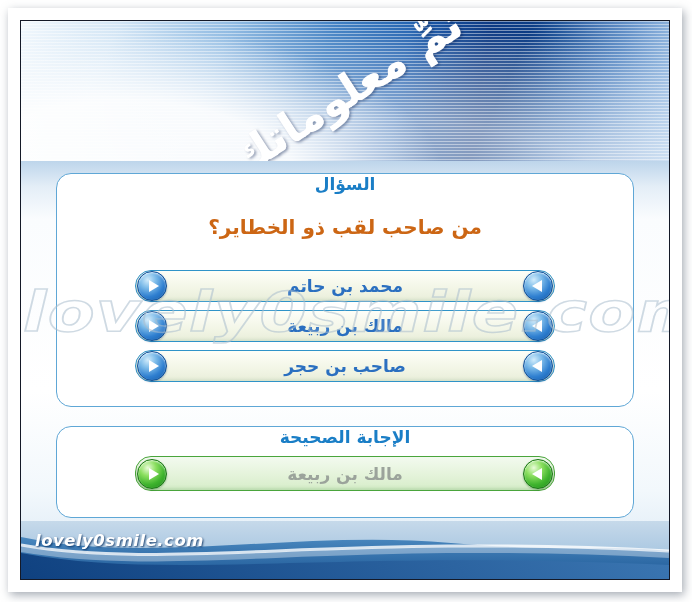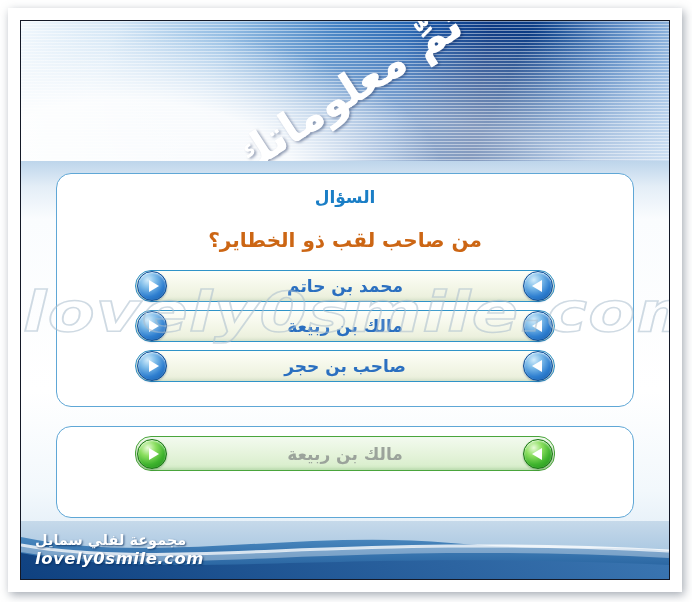--- a/index.html
+++ b/index.html
@@ -30,21 +30,21 @@
     text-shadow:0 0 1px #fff, 1px 2px 3px rgba(0,25,75,0.45);}
 
   
   .page-body{position:absolute;left:0;top:140px;width:648px;height:360px;
     background:linear-gradient(180deg,#bdd5eb 0px,#e4eef7 26px,#fafcfe 58px,#ffffff 230px,#f2f8fc 330px,#e9f2f9 360px);}
 
   .card{position:absolute;left:35px;width:576px;background:#ffffff;border:1px solid #5fa7d6;border-radius:15px;}
   .question-card{top:152px;height:232px;}
   .answer-card{top:405px;height:90px;}
 
-  .card-heading{margin:0;padding-top:13px;text-align:center;font-size:17px;font-weight:bold;color:#1a7ec6;}
+  .card-heading{margin:0;text-align:center;font-size:17px;font-weight:bold;color:#1a7ec6;}
   .question-text{margin:0;padding-top:21px;text-align:center;font-size:20px;font-weight:bold;color:#cc6614;}
 
   .options{position:absolute;left:0;right:0;top:96px;}
 
   .pill{position:relative;width:418px;height:30px;margin:0 auto 8px auto;border-radius:16px;
     border:1px solid #2f93c8;display:flex;align-items:center;justify-content:center;cursor:pointer;
     background:linear-gradient(180deg,#fdfef8 0%,#f3f6e7 55%,#e9eeda 100%);
     box-shadow:inset 0 -2px 3px rgba(130,165,130,0.18);}
   .pill-label{color:#2a6fc0;font-weight:bold;font-size:17px;}
 
@@ -132,20 +132,21 @@
             <span class="pill-label" dir="rtl">صاحب بن حجر</span>
             <span class="circle right">
                 <span class="tri-left"></span>
               </span>
           </div>
 
         </div>
       </div>
 
       <div class="card answer-card">
+        <div class="card-heading" dir="rtl">الإجابة الصحيحة</div>
 
         <div class="pill green">
           <span class="circle green left">
               <span class="tri-right"></span>
             </span>
           <span class="pill-label" dir="rtl">مالك بن ربيعة</span>
           <span class="circle green right">
               <span class="tri-left"></span>
             </span>
         </div>
@@ -169,20 +170,19 @@
                 <stop offset="1" stop-color="#3b76b2"></stop>
             </linearGradient>
           </defs>
           <rect width="648" height="58" fill="url(#fgTop)"></rect>
           <path d="M0,16 C130,44 280,8 430,22 C530,31 592,24 648,30 L648,58 L0,58 Z" fill="url(#fgWave)"></path>
           <path d="M0,32 C150,60 310,28 648,44 L648,58 L0,58 Z" fill="url(#fgDeep)" opacity="0.92"></path>
           <path d="M0,24 C150,50 310,12 648,30" stroke="rgba(255,255,255,0.8)" stroke-width="3" fill="none"></path>
           <path d="M0,28 C150,54 310,16 648,34" stroke="rgba(255,255,255,0.35)" stroke-width="6" fill="none"></path>
         </svg>
         <div class="footer-text">
-          <div class="footer-group" dir="rtl">مجموعة لفلي سمايل</div>
           <div class="footer-site">lovely0smile.com</div>
         </div>
       </div>
 
     </div>
   </div>
 </div>
 
 </body></html>

